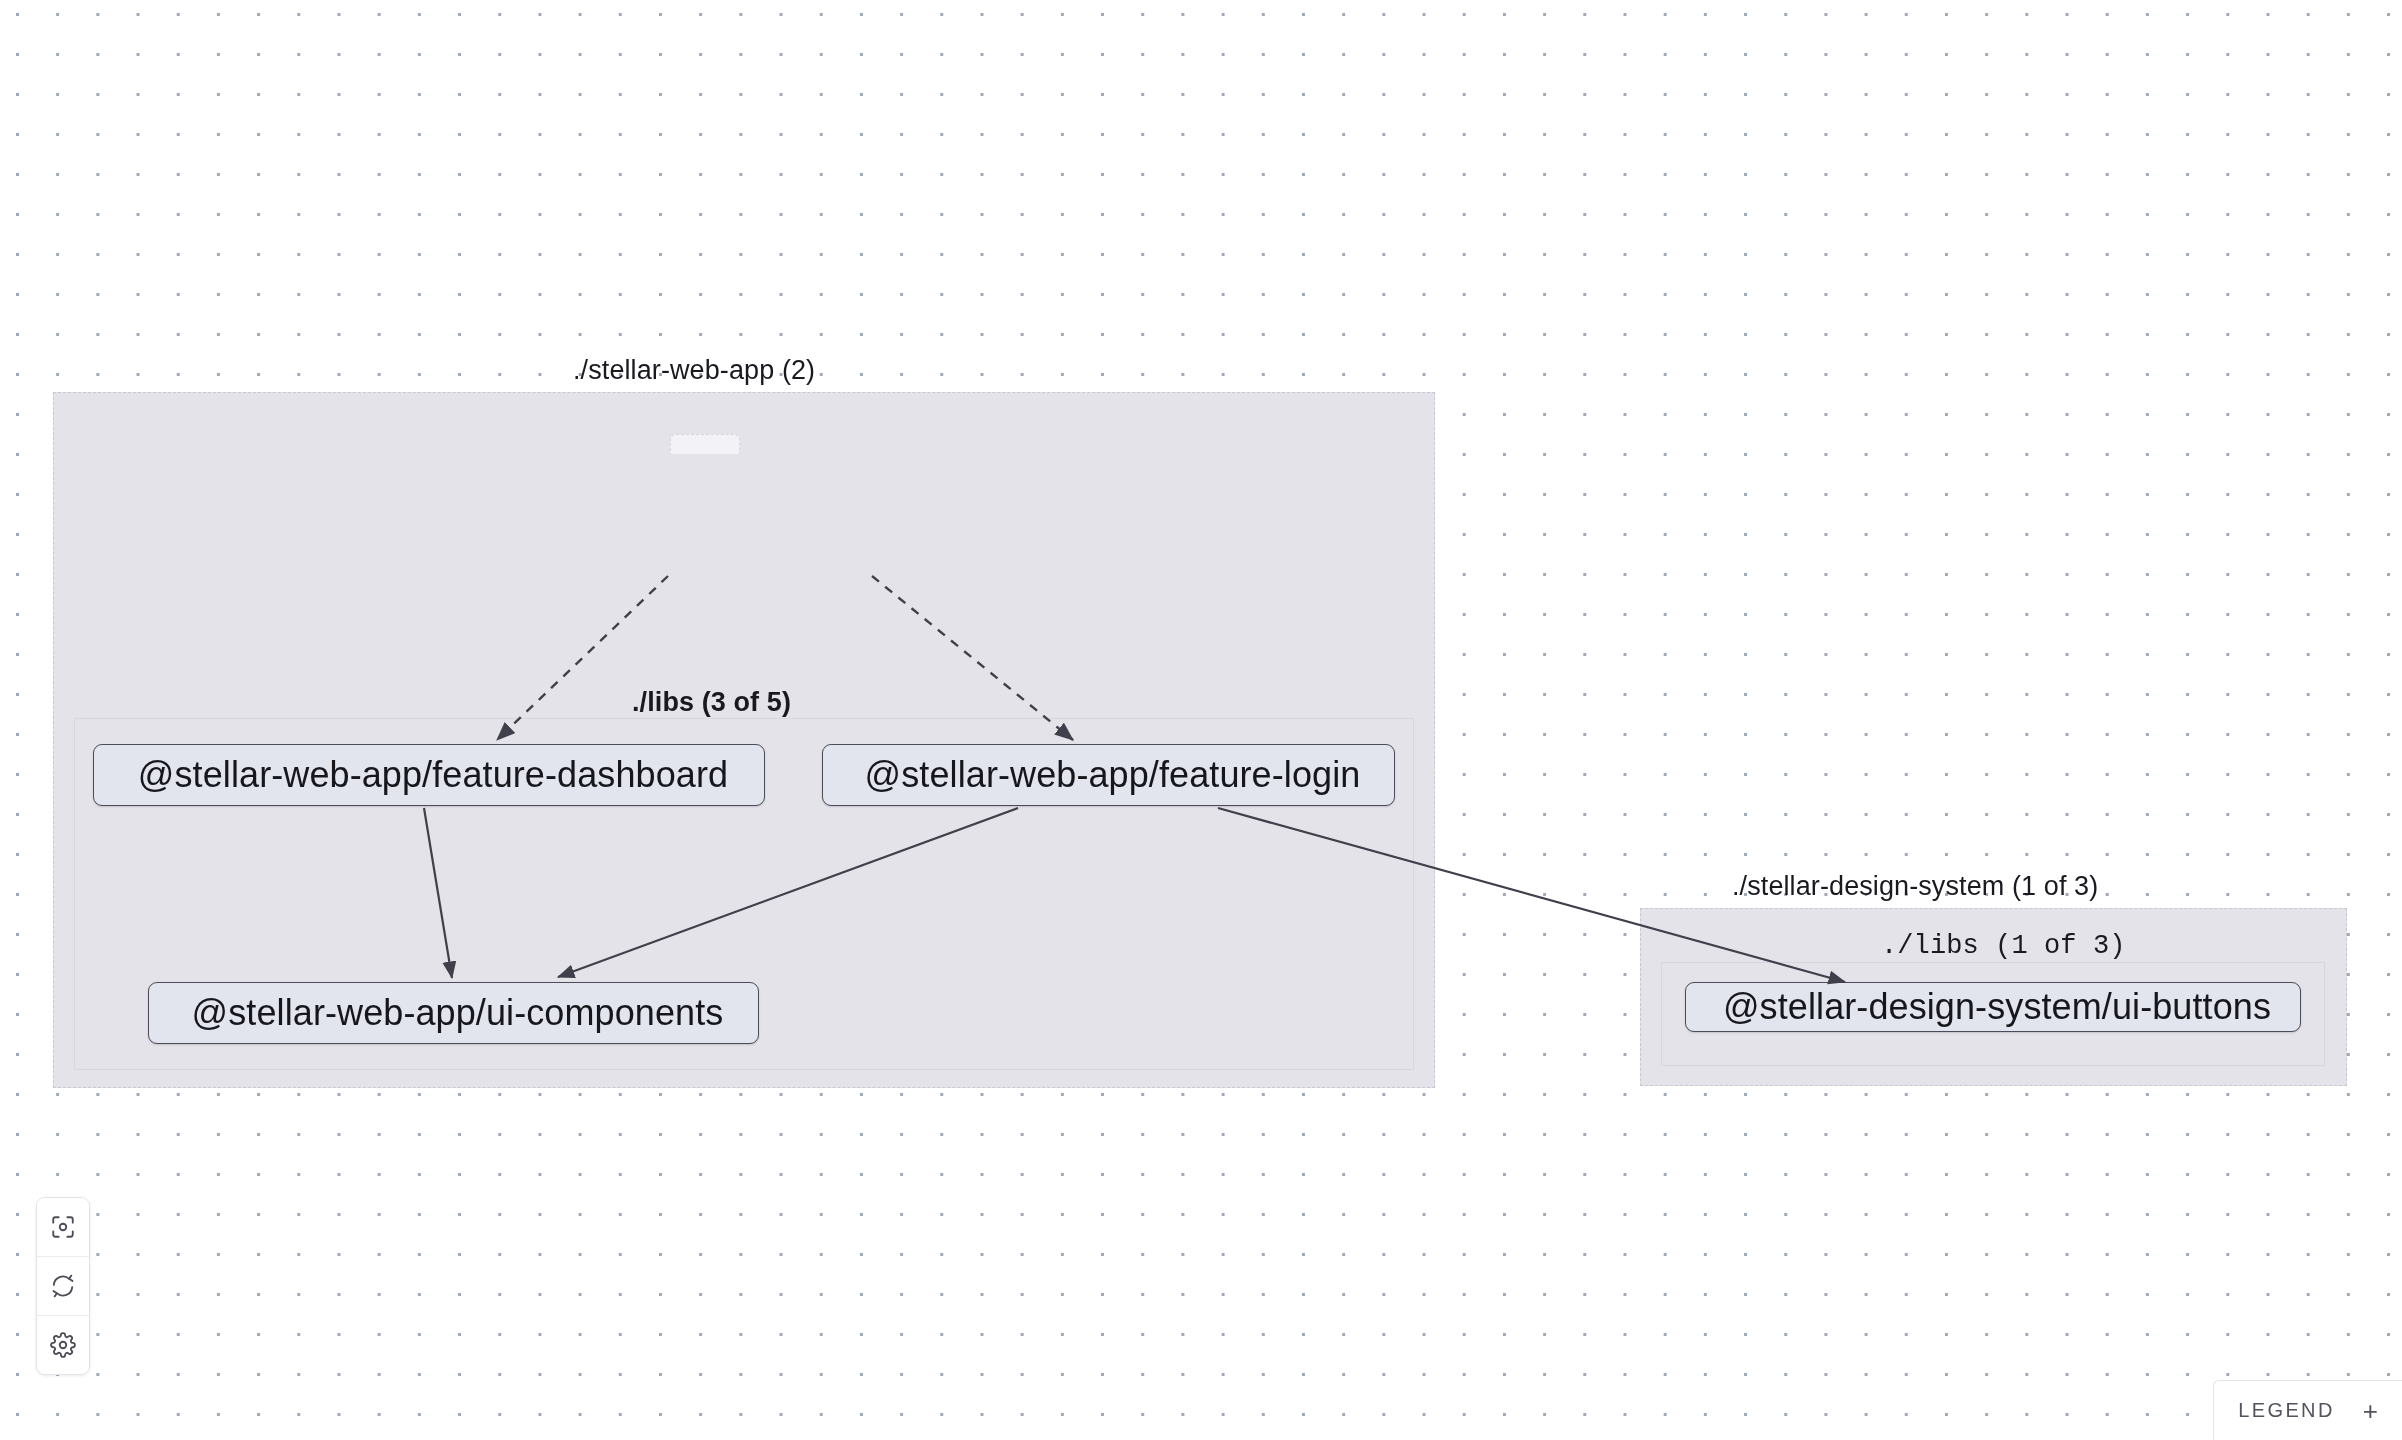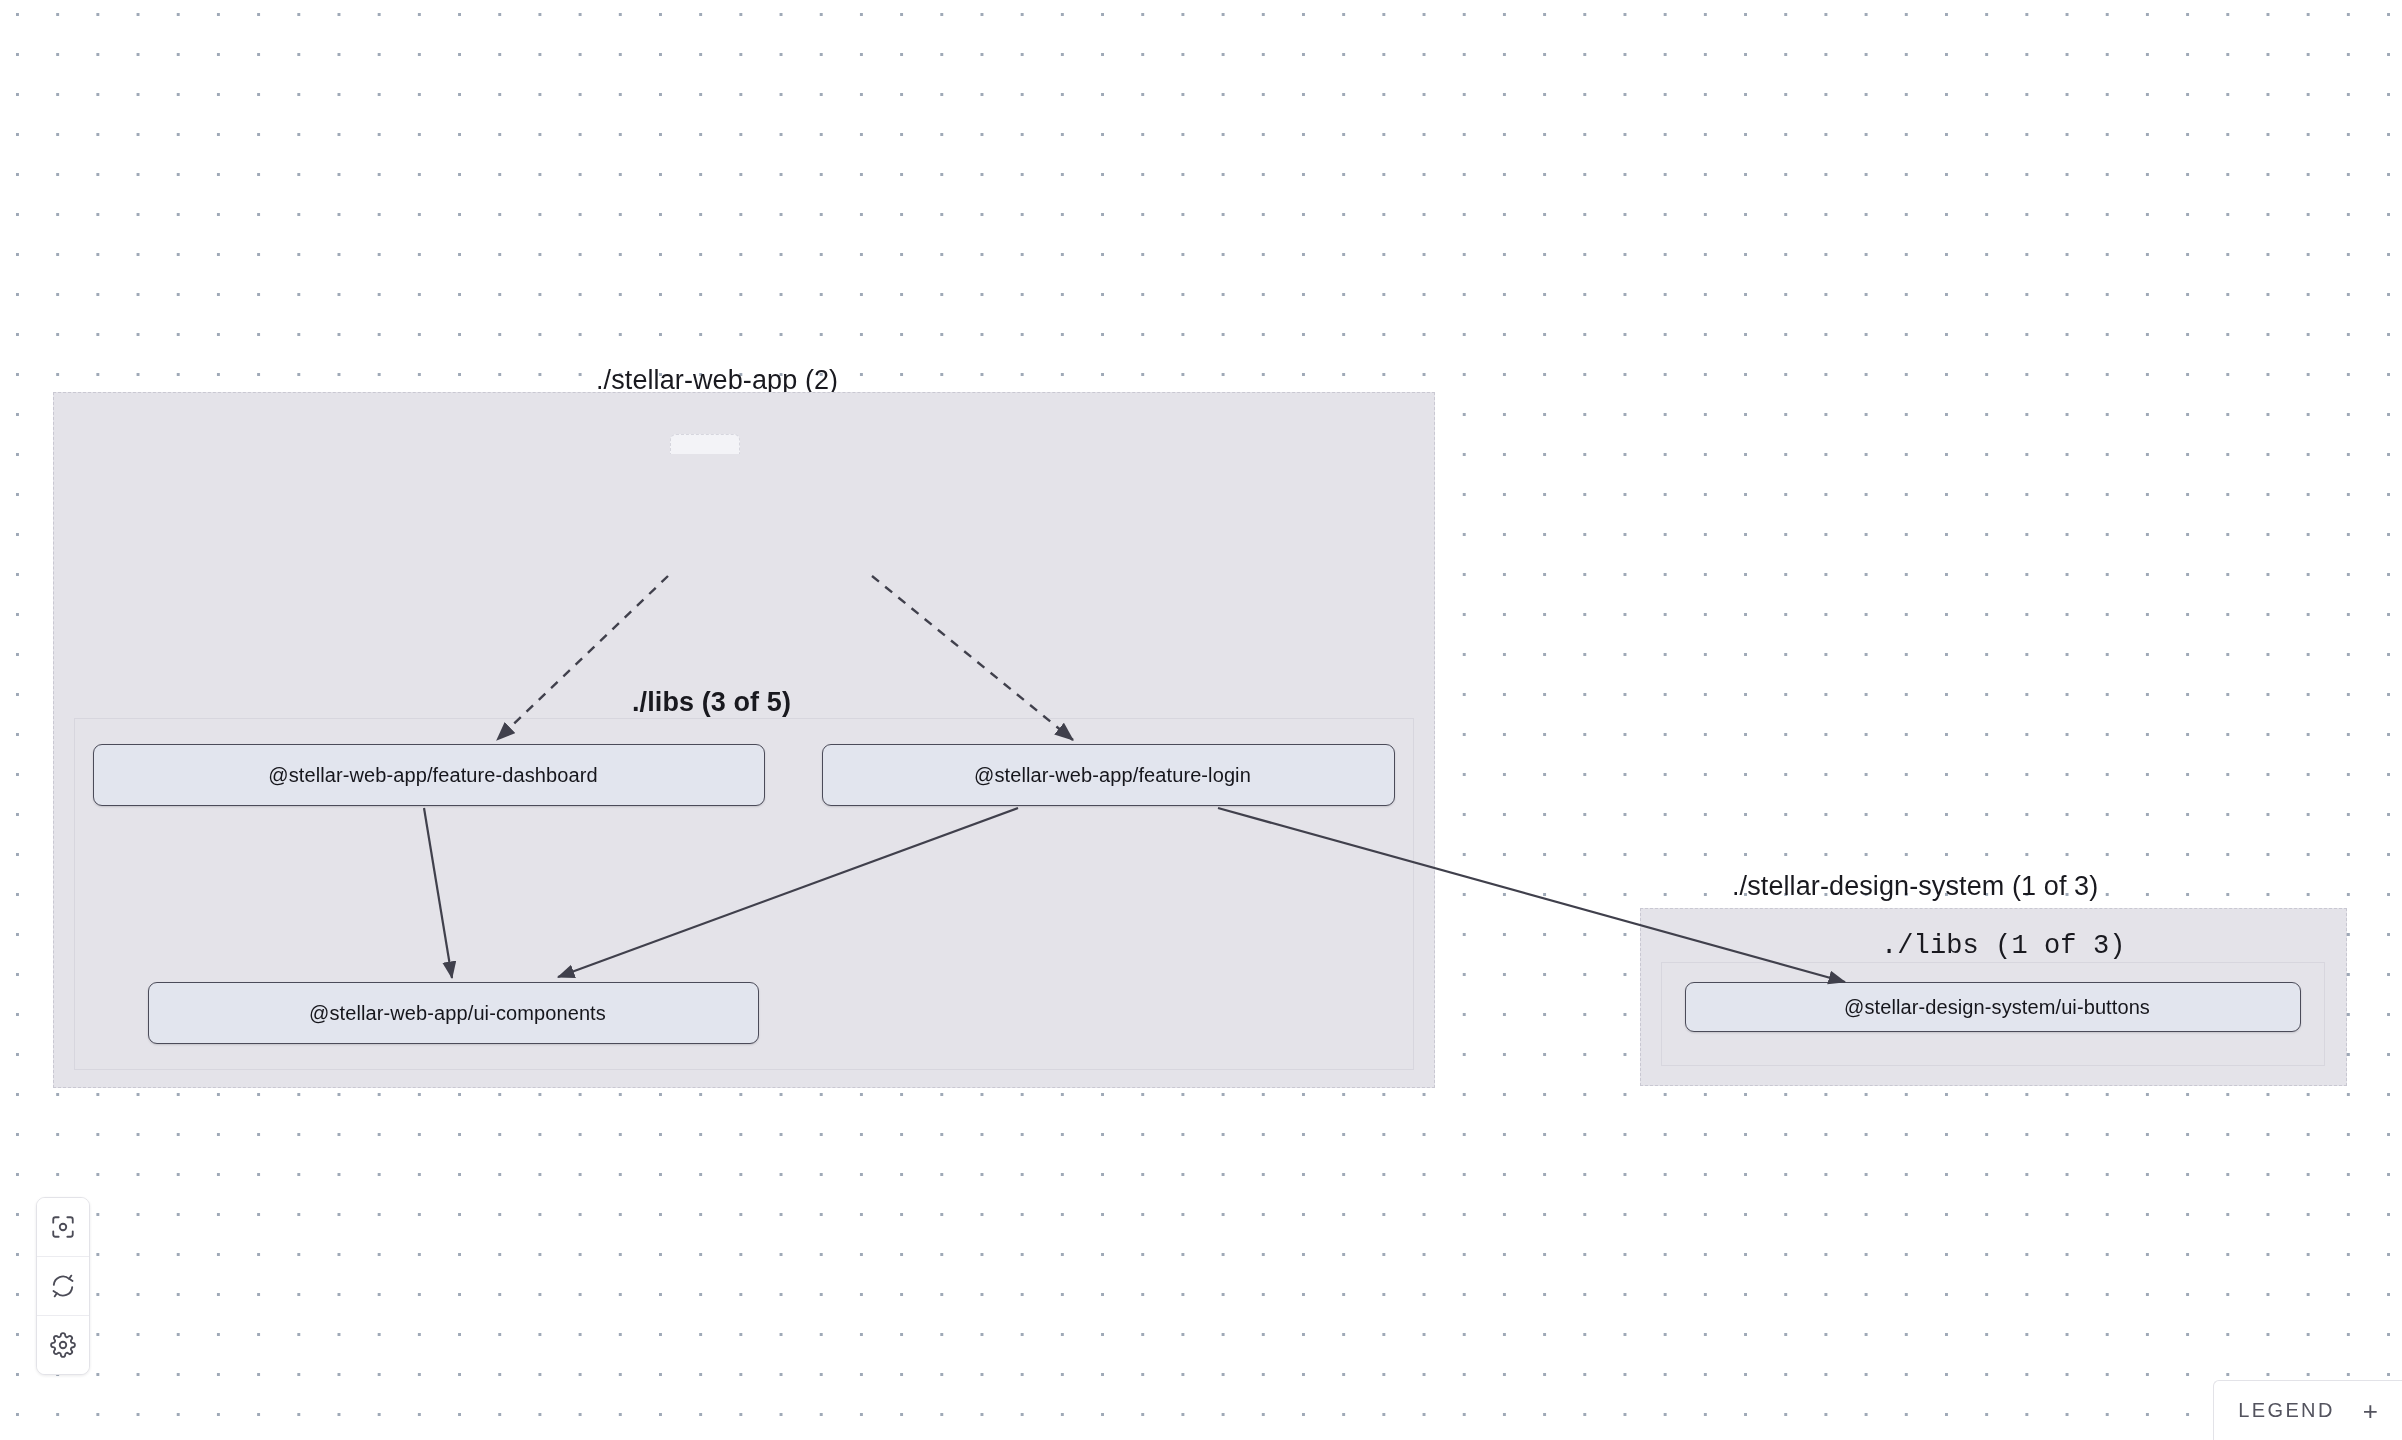--- a/index.html
+++ b/index.html
@@ -58,21 +58,21 @@
   
   .node {
     position: absolute;
     box-sizing: border-box;
     background: #e2e5ee;
     border: 1.6px solid #4b4b59;
     border-radius: 9px;
     display: flex;
     align-items: center;
     justify-content: center;
-    font-size: 20px;
+    font-size: 36px;
     color: #16161c;
     white-space: nowrap;
     box-shadow: 0 1px 2px rgba(20,20,30,0.16);
     letter-spacing: 0.1px;
     padding-left: 8px;
   }
 
   
   .folder-node {
     position: absolute;
@@ -180,21 +180,21 @@
     color: #53535e;
     line-height: 1;
     font-weight: 300;
   }
 </style>
 </head>
 <body>
 
 <div id="canvas">
 
-  <div class="project-title" style="left:596px; top:355px;margin-top:10px;">./stellar-web-app (2)</div>
+  <div class="project-title" style="left:573px; top:355px;">./stellar-web-app (2)</div>
 
   <div class="project-container" style="left:53px; top:392px; width:1382px; height:696px;"></div>
 
   <div class="folder-node" style="left:670px; top:434px;">
     <div class="folder-tab"></div>
   </div>
 
   <div class="libs-title" style="left:632px; top:687px;font-weight:bold;">./libs (3 of 5)</div>
 
   <div class="libs-container" style="left:74px; top:718px; width:1340px; height:352px;"></div>

